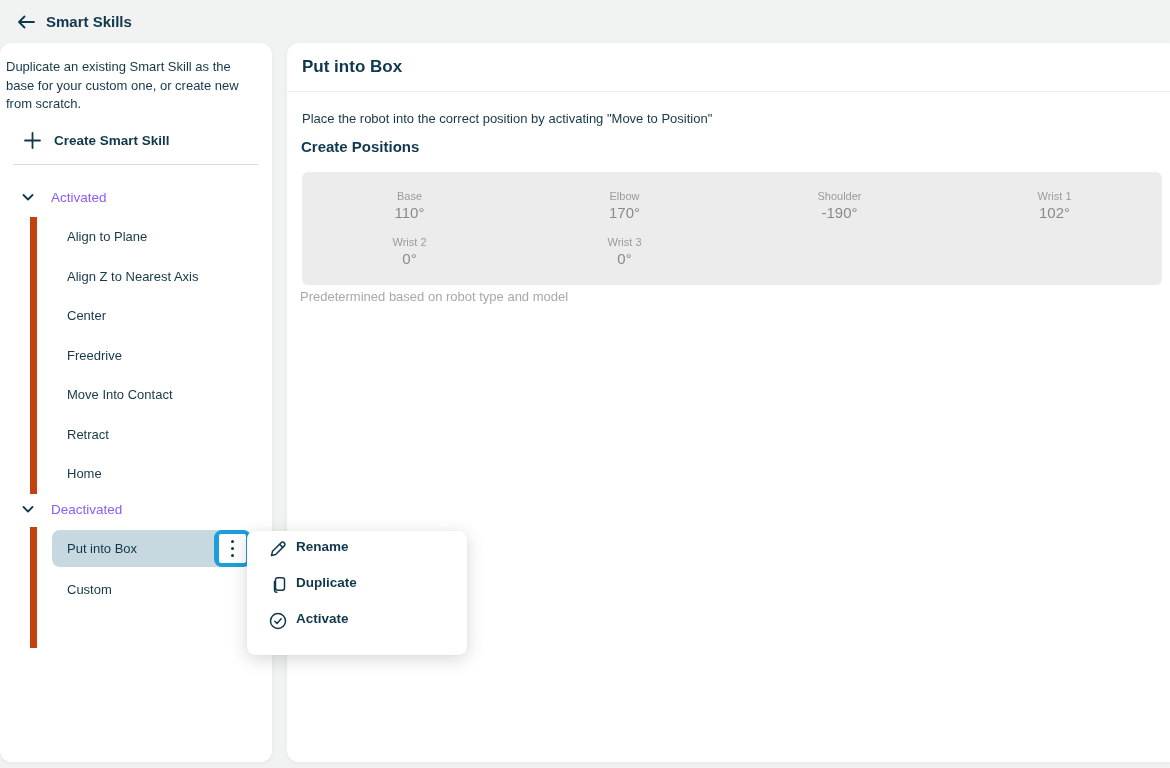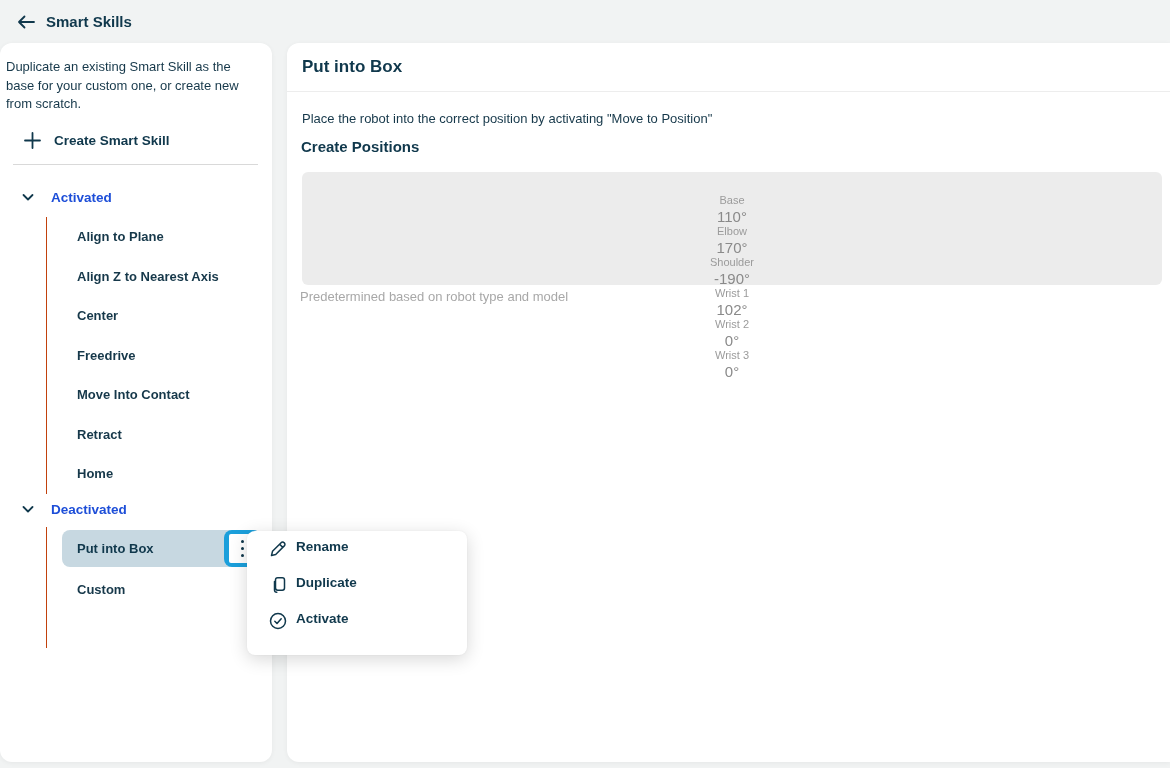--- a/index.html
+++ b/index.html
@@ -40,26 +40,26 @@
     display:flex; align-items:center; gap:13px;
     background:none; border:none; cursor:pointer;
     font-family:inherit; font-size:13.5px; font-weight:bold; color:#10384c;
   }
   .sidebar-divider {
     position:absolute; left:13px; top:121px; width:245px; height:1px; background:#d9d9d9;
   }
   .group-header {
     position:absolute; left:20px; display:flex; align-items:center; gap:15px;
     height:24px; cursor:pointer;
-    font-size:13.5px; font-weight:bold; color:#1d4ed8;
+    font-size:13.5px; font-weight:normal; color:#8b5cf6;
   }
   .group-header.activated { top:142px; }
   .group-header.deactivated { top:454px; }
   .item-list {
-    position:absolute; left:46px; border-left:1px solid #c2410c;font-weight:bold;
+    position:absolute; left:30px; border-left:7px solid #c2410c;
   }
   .item-list.activated { top:174px; width:230px; }
   .item-list.deactivated { top:484px; width:230px; height:121px; }
   .skill-item {
     height:39.5px; display:flex; align-items:center; padding-left:30px;
     font-size:13px; color:#16384a; cursor:pointer;
   }
   .selected-row { position:relative; height:43px; }
   .selected-pill {
     position:absolute; left:15px; top:3px; width:199px; height:37px;
@@ -92,22 +92,22 @@
   }
 
   
   .main-title { position:absolute; left:15px; top:14px; font-size:17px; font-weight:bold; color:#10384c; }
   .main-divider { position:absolute; left:0; top:48px; width:100%; height:1px; background:#ededed; }
   .instruction { position:absolute; left:15px; top:68px; font-size:13px; color:#16384a; }
   .joint-heading { position:absolute; left:14px; top:95px; font-size:15px; font-weight:bold; color:#10384c; }
   .joint-panel {
     position:absolute; left:15px; right:8px; top:129px; height:113px;
     background:#ececec; border-radius:6px;
-    display:grid; grid-template-columns:repeat(1,1fr); grid-template-rows:1fr 1fr;
-    align-items:center; padding:22px 0;
+    display:grid; grid-template-columns:repeat(4,1fr); grid-template-rows:1fr 1fr;
+    align-items:center; padding:10px 0;
   }
   .joint-cell { text-align:center; }
   .joint-label { font-size:11px; color:#9b9b9b; margin-bottom:2px; }
   .joint-value { font-size:15px; color:#8a8a8a; }
   .joint-hint { position:absolute; left:13px; top:246px; font-size:13px; color:#a8a8a8;text-align:right; }
   .move-btn {
     position:absolute; left:15px; top:672px; height:40px;
     background:#fff; border:4px solid #1b9fdb; border-radius:10px;
     padding:0 13px; cursor:pointer;
     font-family:inherit; font-size:13px; font-weight:bold; color:#10384c;

